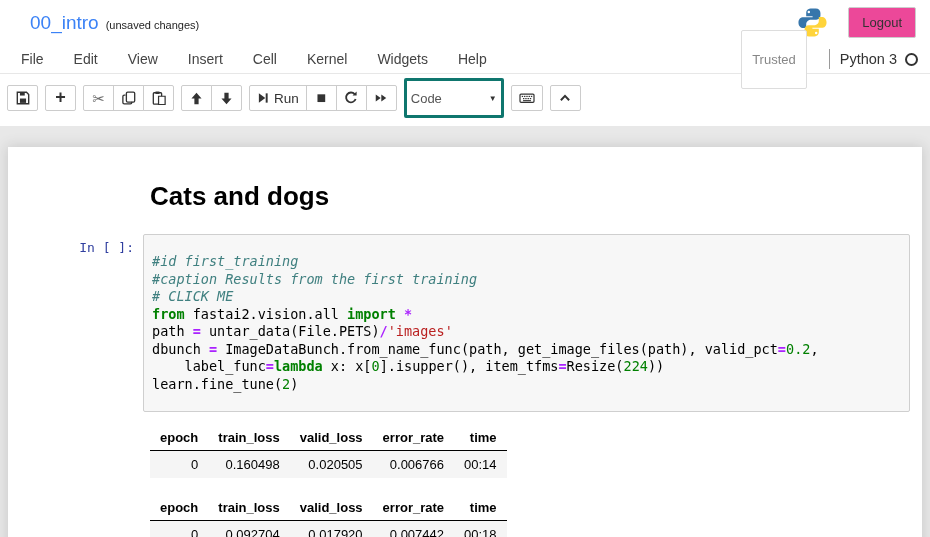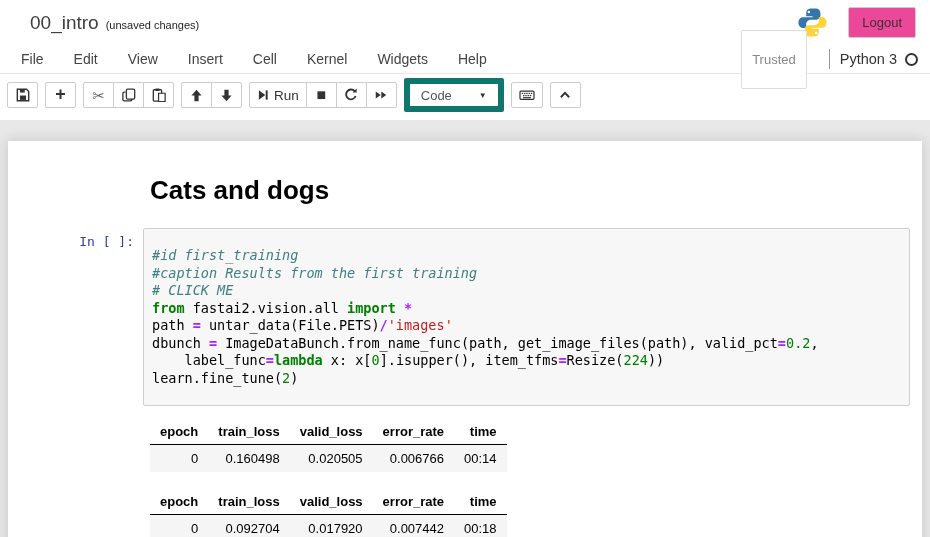--- a/index.html
+++ b/index.html
@@ -7,21 +7,21 @@
   body {
     width:930px; height:537px; overflow:hidden; position:relative;
     background:#e8e8e8;
     font-family:"Liberation Sans", sans-serif;
   }
   
   #header { background:#fff; height:45px; display:flex; align-items:center; padding:0 14px 0 8px; }
   .logo-wrap { display:flex; align-items:center; cursor:pointer; }
   .logo-text { font-size:26px; color:#6d6d6d; margin-left:4px; letter-spacing:0.5px; font-weight:400; }
   .title-wrap { margin-left:22px; display:flex; align-items:baseline; }
-  .nb-title { font-size:19px; color:#404040; }
+  .nb-title { font-size:19px; color:#3b82f6; }
   .nb-dirty { font-size:11px; color:#1e1e1e; margin-left:7px; }
   .header-right { margin-left:auto; display:flex; align-items:center; gap:20px; }
   .logout-btn { background:#ec4899; border:1px solid #ccc; border-radius:2px; padding:7px 13px; font-size:13px; color:#333; cursor:pointer; }
   
   #menubar { background:#fff; border-bottom:1px solid #e7e7e7; display:flex; align-items:center; padding:0 6px; height:29px; }
   .menu-item { font-size:14px; color:#444; padding:6px 15px; cursor:pointer; }
   .menubar-right { margin-left:auto; display:flex; align-items:center; }
   .trusted-btn { border:1px solid #ddd; border-radius:2px; background:#fff; color:#878787; font-size:13px; padding:21px 10px; margin-right:22px; }
   .kernel-sep { width:1px; height:20px; background:#9a9a9a; margin-right:10px; }
   .kernel-name { font-size:14.5px; color:#333; margin-right:8px; }
@@ -31,21 +31,21 @@
   .btn-group { display:flex; }
   .tbtn { height:26px; min-width:31px; background:#fff; border:1px solid #ccc; display:flex; align-items:center; justify-content:center; padding:0 7px; cursor:pointer; color:#333; border-radius:2px; }
   .btn-group .tbtn { border-radius:0; }
   .btn-group .tbtn + .tbtn { margin-left:-1px; }
   .btn-group .tbtn:first-child { border-radius:2px 0 0 2px; }
   .btn-group .tbtn:last-child { border-radius:0 2px 2px 0; }
   .btn-group .tbtn:only-child { border-radius:2px; }
   .tbtn .glyph { font-size:15px; line-height:1; color:#333; }
   .tbtn .plus { font-size:18px; font-weight:bold; margin-top:-2px; }
   .run-label { font-size:13.5px; margin-left:5px; color:#333; }
-  .cell-type-select { height:34px; width:100px; border:6px solid #0f766e; border-radius:2px; background:#fff; display:flex; align-items:center; padding:0 11px; font-size:13px; color:#555; cursor:pointer; }
+  .cell-type-select { height:40px; width:100px; border:3px solid #0f766e; border-radius:2px; background:#fff; display:flex; align-items:center; padding:0 4px; font-size:13px; color:#555; cursor:pointer; }
   .cell-type-select .caret { margin-left:auto; font-size:8px; color:#333; }
   
   #site { padding-top:21px; }
   #notebook { margin:0 8px; background:#fff; min-height:408px; box-shadow:0 0 12px 1px rgba(87,87,87,0.2); padding:18px 0 30px 0; }
   h1.md-heading { margin:16px 12px 22px 142px; font-size:26px; font-weight:bold; color:#000; }
   .code-cell { display:flex; align-items:flex-start; }
   .prompt { width:135px; flex-shrink:0; text-align:right; padding-right:9px; padding-top:6px;
             font-family:"DejaVu Sans Mono", monospace; font-size:13px; color:#303F9F; }
   .input-area { flex:1; margin-right:12px; border:1px solid #cfcfcf; border-radius:2px; background:#f7f7f7;
                 padding:18px 8px; font-family:"DejaVu Sans Mono", monospace; font-size:13.5px; line-height:17.5px; color:#000; cursor:text; }

